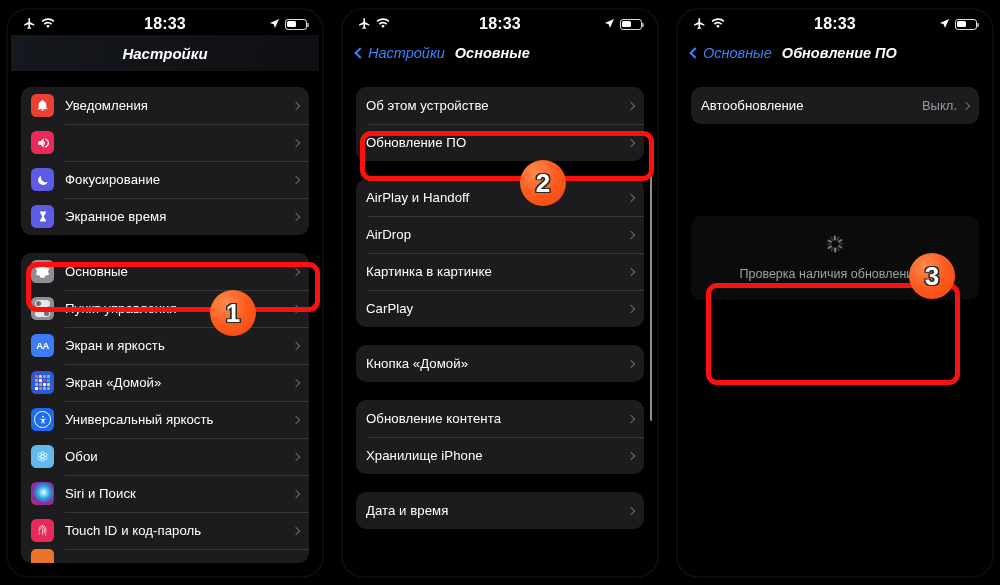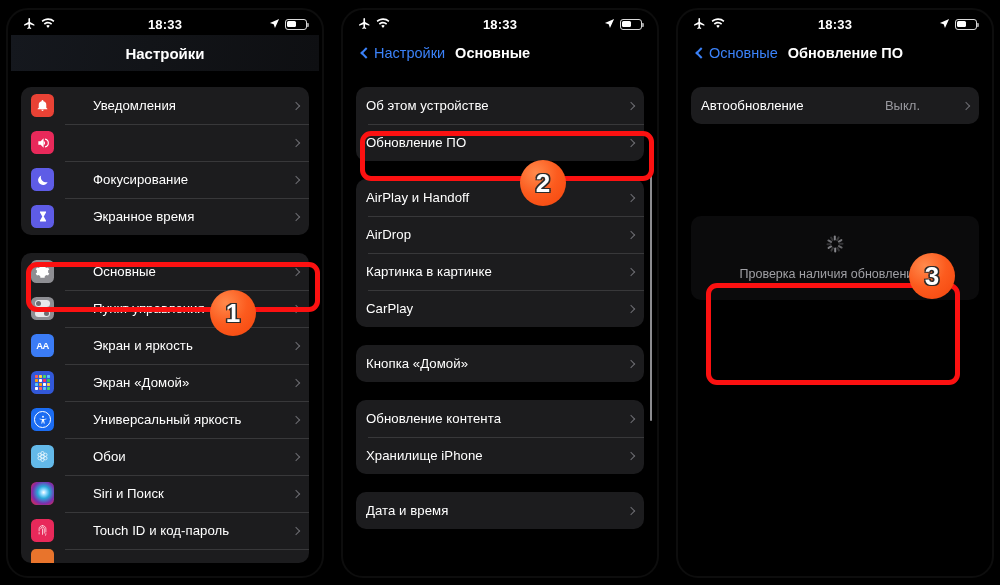--- a/index.html
+++ b/index.html
@@ -42,21 +42,21 @@
     align-items: center;
     padding: 0 12px;
     color: #fff;
     font-size: 11px;
     font-weight: bold;
   }
   .sb-left { display: flex; align-items: center; gap: 5px; }
   .sb-time {
     position: absolute; left: 0; right: 0;
     text-align: center;
-    font-size: 13px; font-weight: bold;
+    font-size: 16px; font-weight: bold;
     letter-spacing: .2px;
     pointer-events: none;
   }
   .sb-right { margin-left: auto; display: flex; align-items: center; gap: 5px; }
   .batt {
     width: 22px; height: 11px;
     border: 1.2px solid rgba(255,255,255,.85);
     border-radius: 3px;
     position: relative;
     display: inline-block;
@@ -70,22 +70,23 @@
     position: absolute; left: 1.3px; top: 1.3px; bottom: 1.3px;
     width: 46%; background: #fff; border-radius: 1.5px; display: block;
   }
 
   
   .navbar {
     height: 36px;
     display: flex;
     align-items: center;
     position: relative;
-    padding: 0 16px;
+    padding: 0 10px;
     color: #fff;
+    font-style: italic;
   }
   .navbar.grad { background: linear-gradient(100deg,#15181e 0%, #121418 45%, #0e0f12 100%); }
   .nav-title-center {
     position: absolute; left: 0; right: 0; text-align: center;
     font-size: 15px; font-weight: bold; color: #fff;
   }
   .nav-back {
     display: flex; align-items: center; gap: 3px;
     color: #3b82f9; font-size: 14.5px;
     cursor: pointer;
@@ -109,32 +110,31 @@
     margin: 0 10px 18px 10px;
     overflow: hidden;
   }
   .group.first { margin-top: 16px; }
   .row {
     display: flex; align-items: center;
     height: 37px;
     padding: 0 10px 0 10px;
     position: relative;
     cursor: pointer;
-    gap: 37px;
   }
   .row + .row::before {
     content: "";
     position: absolute; left: 44px; right: 0; top: 0;
     height: 1px; background: #38383a;
   }
   .row.noicon + .row.noicon::before { left: 12px; }
   .ico {
     width: 23px; height: 23px; border-radius: 5.5px;
     flex: 0 0 23px;
-    margin-right: 2px;
+    margin-right: 11px;
     display: flex; align-items: center; justify-content: center;
     font-size: 13px; color: #fff;
     overflow: hidden;
   }
   .lbl { font-size: 13.2px; color: #fff; white-space: nowrap; letter-spacing: .05px; }
   .val { margin-left: auto; font-size: 13px; color: #98989e; margin-right: 6px; }
   .chev {
     margin-left: auto;
     width: 6px; height: 6px;
     border-top: 1.6px solid #6d6d72;

